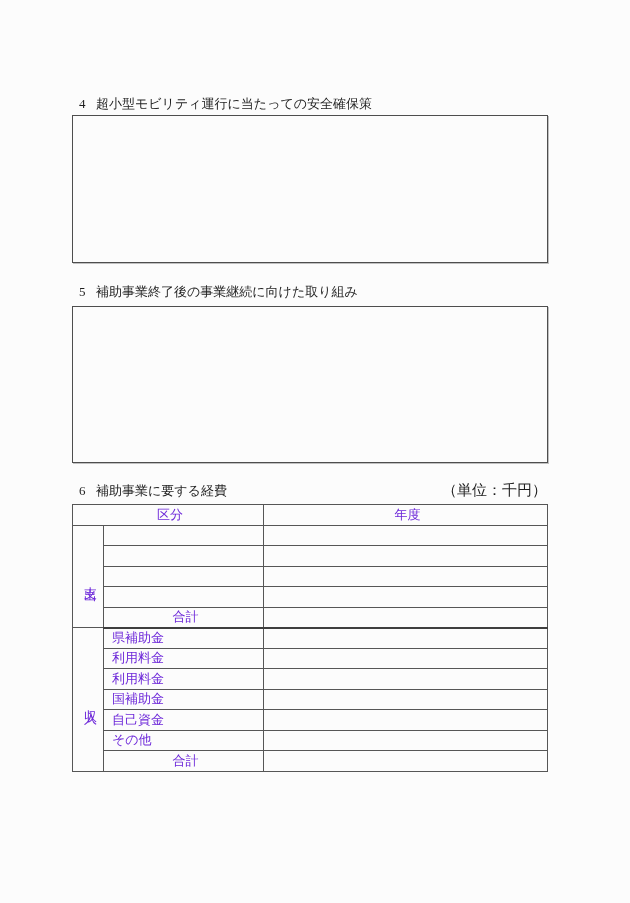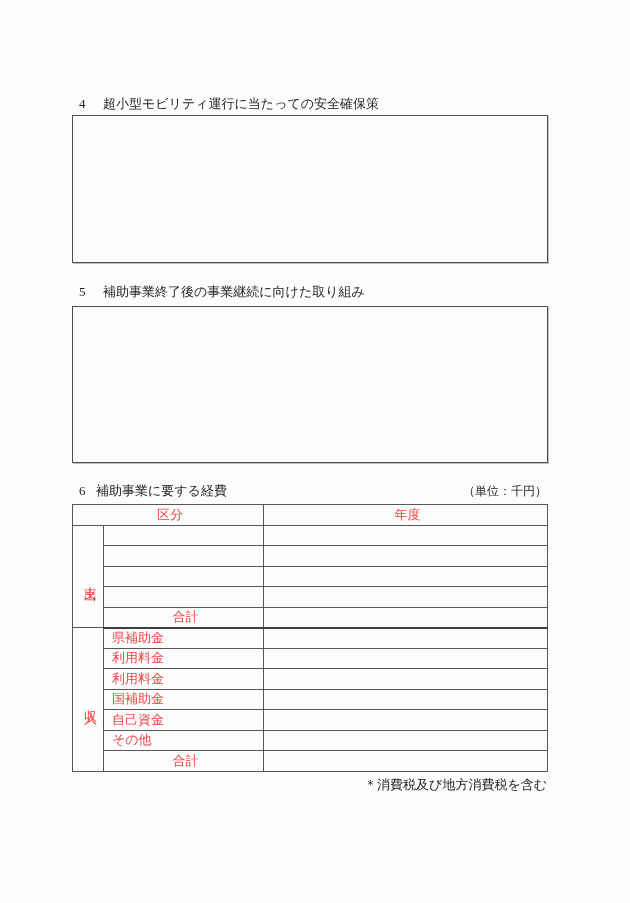--- a/index.html
+++ b/index.html
@@ -16,21 +16,21 @@
   .heading {
     position: absolute;
     left: 79px;
     display: flex;
     align-items: baseline;
     font-size: 13px;
     line-height: 15px;
     white-space: nowrap;
   }
   .heading .num { display: inline-block; width: 9px; }
-  .heading .title { margin-left: 15px; }
+  .heading .title { margin-left: 8px; }
   .empty-box {
     position: absolute;
     left: 72px;
     width: 476px;
     border: 1px solid #4e4e4e;
     box-shadow: 1px 1px 0 rgba(120,120,120,0.45);
     background: #fcfcfc;
   }
   .heading-row {
     position: absolute;
@@ -38,36 +38,36 @@
     width: 475px;
     display: flex;
     justify-content: space-between;
     align-items: baseline;
     font-size: 13px;
     line-height: 15px;
   }
   .heading-row .left { display: flex; align-items: baseline; padding-left: 7px; }
   .heading-row .num { display: inline-block; width: 9px; }
   .heading-row .title { margin-left: 8px; }
-  .unit-note { font-size: 12px; }
+  .unit-note { font-size: 15px; }
   table.expense {
     position: absolute;
     left: 72px;
     top: 504px;
     width: 475px;
     border-collapse: collapse;
     table-layout: fixed;
     background: #fcfcfc;
   }
   table.expense td {
     border: 1px solid #565656;
     font-size: 13px;
     height: 20.5px;
     padding: 0 4px 0 8px;
-    color: #ef4444;
+    color: #6d28d9;
     overflow: hidden;
     white-space: nowrap;
   }
   table.expense { border: 1.5px solid #3e3e3e; }
   td.hdr { text-align: center; padding: 0; height: 20px; }
   td.group {
     text-align: center;
     vertical-align: middle;
     padding: 0;
   }
@@ -178,15 +178,14 @@
         <td>その他</td>
         <td class="val"></td>
       </tr>
       <tr>
         <td class="total">合計</td>
         <td class="val"></td>
       </tr>
     </tbody>
   </table>
 
-  <div class="footnote">＊消費税及び地方消費税を含む</div>
 
 </div>
 
 </body></html>

